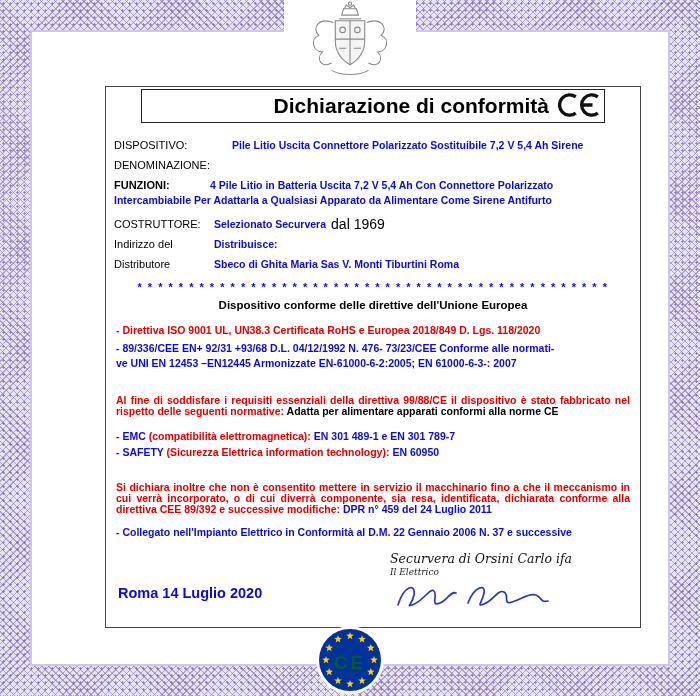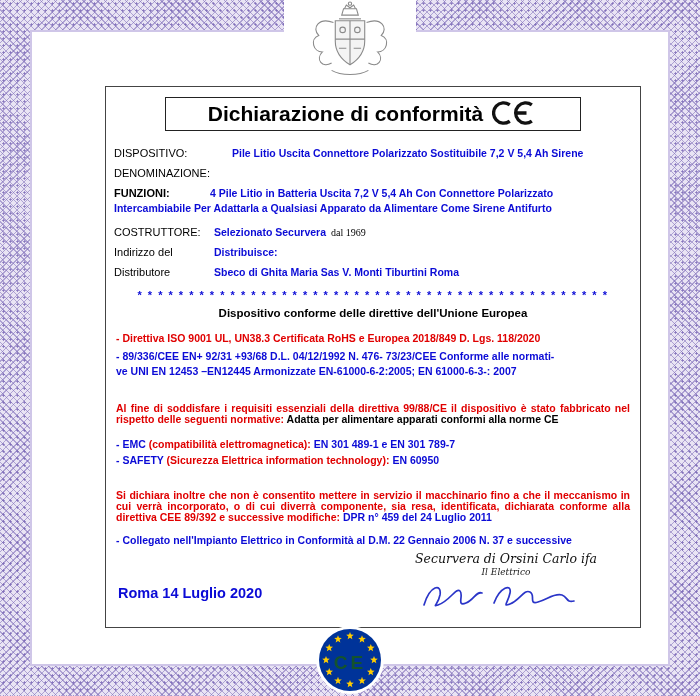--- a/index.html
+++ b/index.html
@@ -33,34 +33,34 @@
     display:flex; justify-content:center; align-items:flex-start;
     border-radius:0 0 10px 10px;
   }
 
   
   .main-box {
     position:absolute; top:86px; left:105px; width:536px; height:542px;
     border:1px solid #444; background:#fff; z-index:2;
   }
   .title-box {
-    width:416px; margin:10px auto 6px; border:1px solid #222;
-    text-align:center; padding:3px 0 4px;
+    width:464px; margin:2px auto 6px; border:1px solid #222;
+    text-align:right; padding:3px 0 4px;
   }
   .title-text { font-size:21px; font-weight:bold; color:#000; }
   .ce-mark { vertical-align:-4px; margin-left:9px; }
 
   .fields { padding:4px 8px 0; }
   .frow { display:flex; margin:5px 0; line-height:15px; }
   .flabel { flex:0 0 118px; font-size:11px; font-weight:normal; color:#000; white-space:nowrap; }
   .cost .flabel { flex-basis:100px; }
   .fvalue { font-size:10.5px; font-weight:bold; color:#0b0bd6; white-space:nowrap; }
   .frow-block { margin:5px 0; line-height:15px; font-size:10.5px; font-weight:bold; color:#0b0bd6; }
   .frow-block .flabel-ib { display:inline-block; width:96px; font-size:11px; font-weight:bold; color:#000; }
-  .note { font-size:10px; font-weight:normal; color:#000; margin-left:5px; align-self:center; white-space:nowrap;font-family:Liberation Serif, serif; }
+  .note { font-size:14px; font-weight:normal; color:#000; margin-left:5px; align-self:center; white-space:nowrap; }
 
   .stars {
     color:#0b0bd6; font-weight:bold; font-size:11px; letter-spacing:1.5px;
     white-space:nowrap; overflow:hidden; text-align:center; margin:9px 2px 4px;
   }
   .heading { text-align:center; font-weight:bold; font-size:11.5px; color:#000; margin:6px 0 12px; white-space:nowrap; }
 
   .dirs { padding:0 10px; }
   .dir-red  { color:#e00000; font-weight:bold; font-size:10.5px; line-height:15px; white-space:nowrap; }
   .dir-blue { color:#0b0bd6; font-weight:bold; font-size:10.5px; line-height:15px; white-space:pre-line; margin-top:3px; }
@@ -69,21 +69,21 @@
   .p1 { margin-top:24px; }
   .p2 { margin-top:22px; }
   .red-text { color:#e00000; }
   .blue-text { color:#0b0bd6; }
   .black-text { color:#000; }
 
   .norm-line { padding:0 10px; font-weight:bold; font-size:10.5px; line-height:16px; white-space:nowrap; }
   .norm-first { margin-top:5px; }
   .collegato { padding:0 10px; font-weight:bold; font-size:10.5px; line-height:15px; color:#0b0bd6; white-space:nowrap; }
 
-  .signature { position:absolute; right:18px; top:464px; width:232px; text-align:center; }
+  .signature { position:absolute; right:18px; top:464px; width:232px; text-align:left; }
   .sig-name { font-family:"DejaVu Serif", serif; font-style:italic; font-size:12.5px; color:#111; white-space:nowrap; }
   .sig-role { font-family:"DejaVu Serif", serif; font-style:italic; font-size:9px; color:#222; margin-top:1px; }
   .sig-scribble { margin-top:-2px; }
 
   .date {
     position:absolute; left:12px; bottom:26px;
     color:#0b0bd6; font-weight:bold; font-size:14.5px; white-space:nowrap;
   }
 
   

